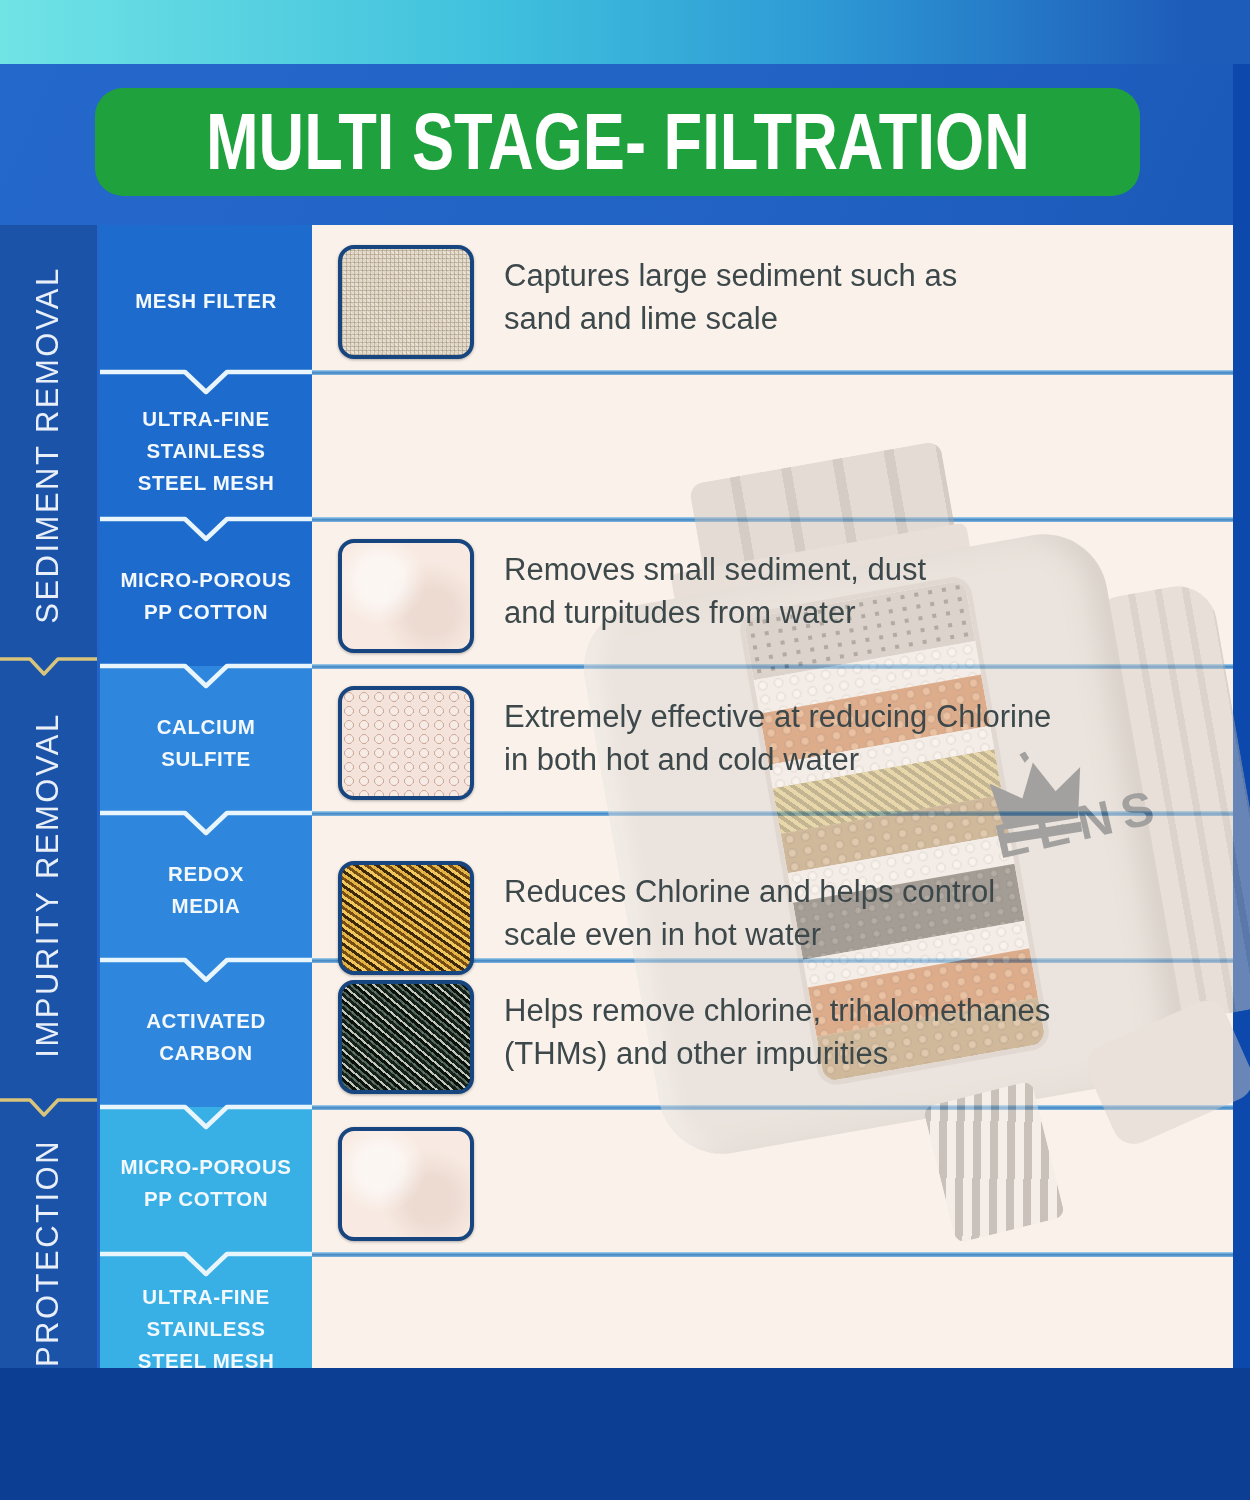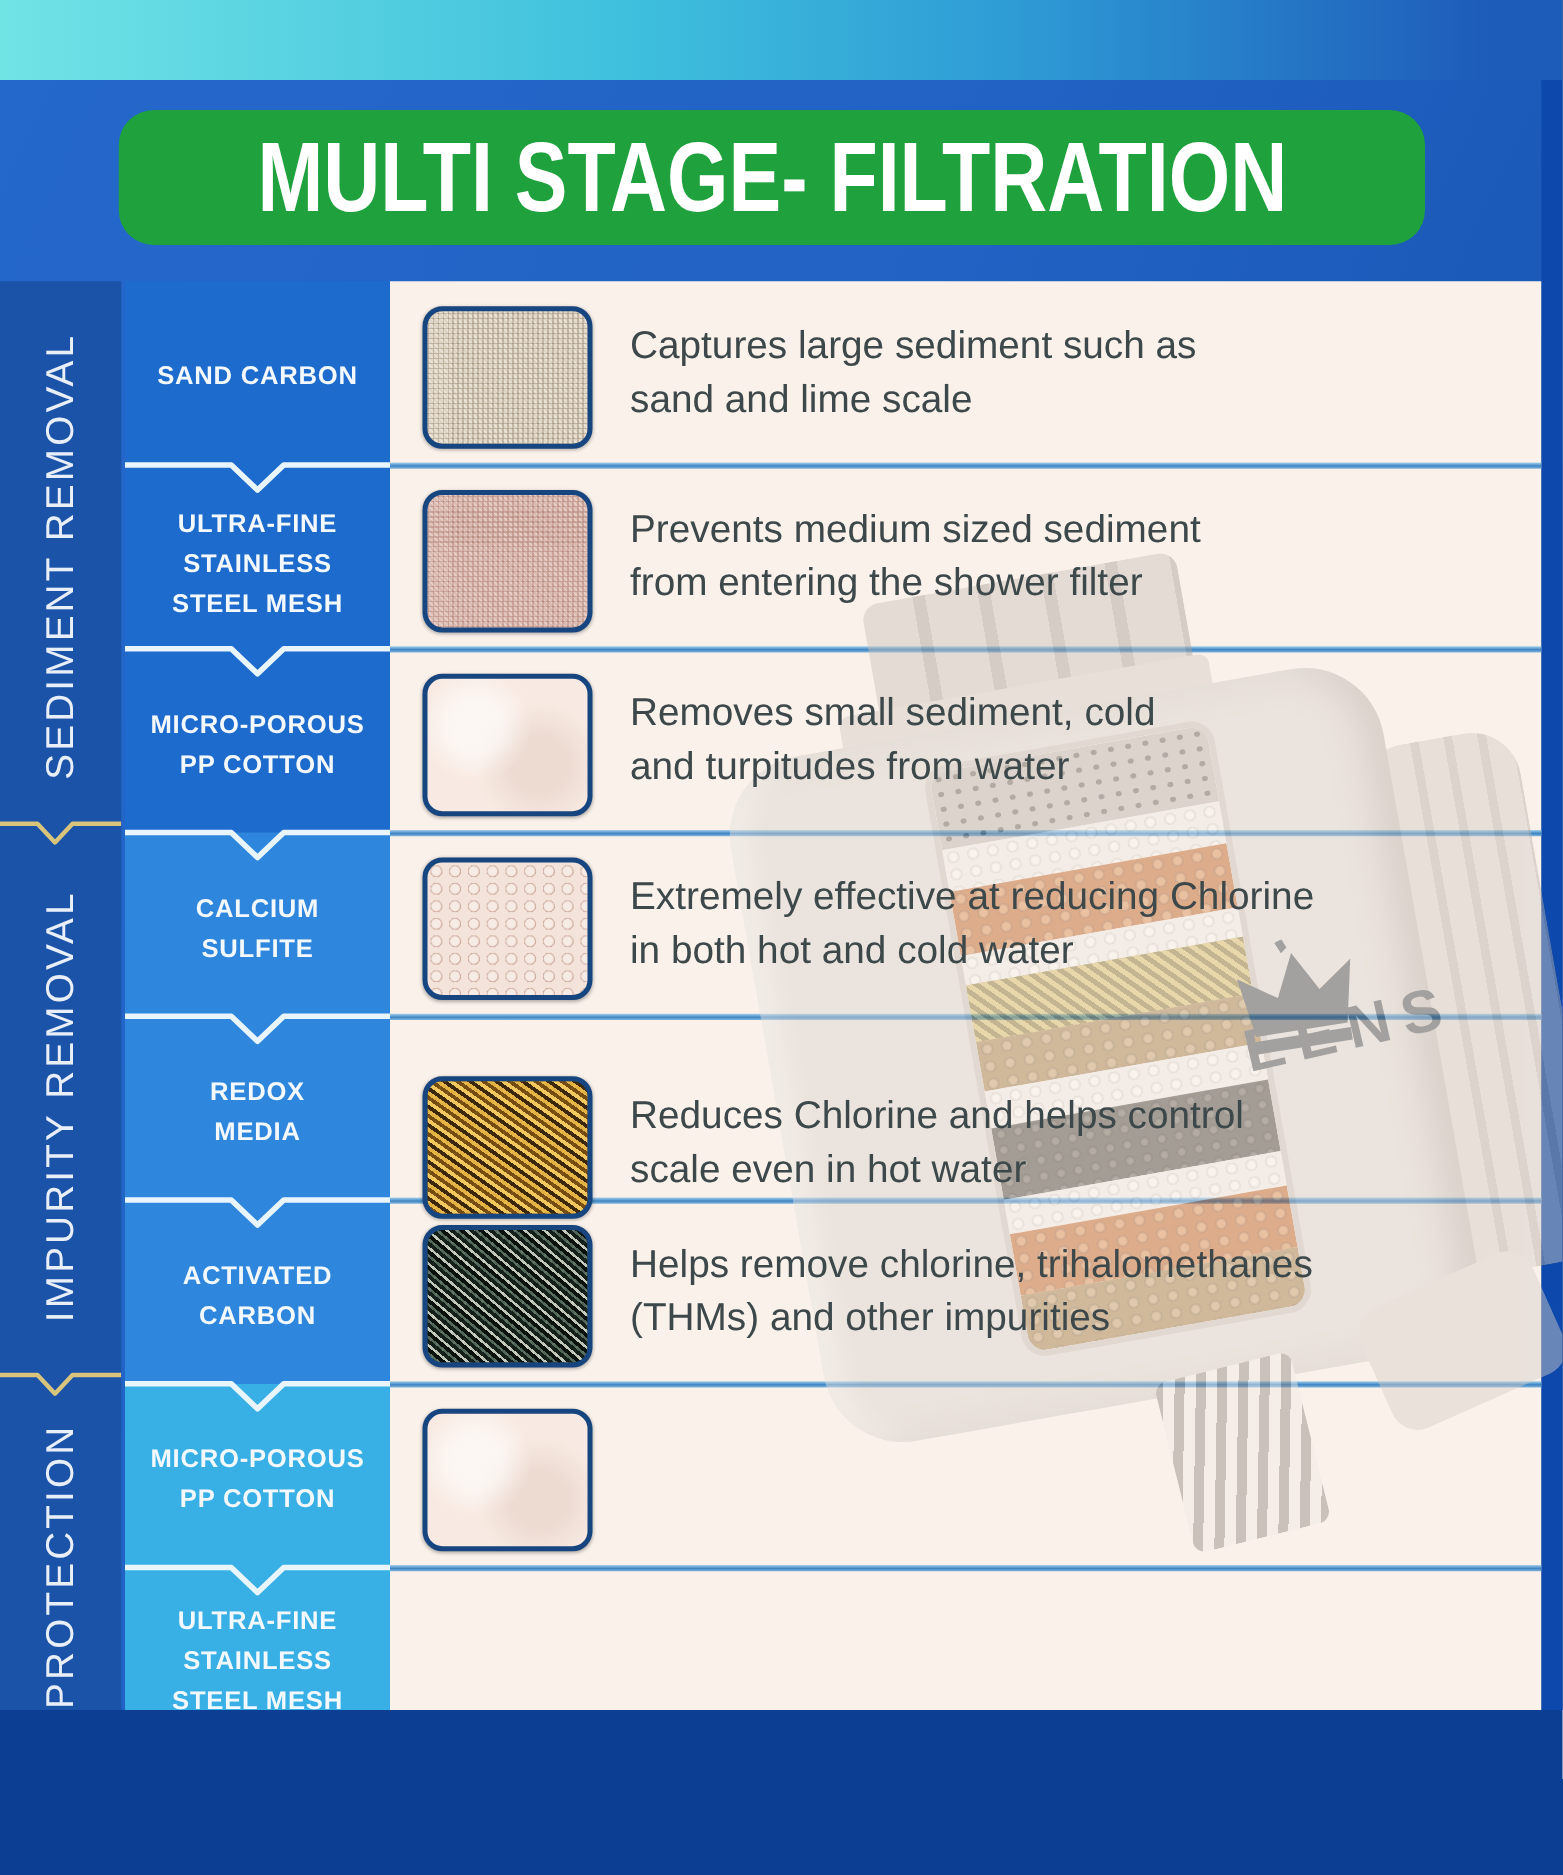--- a/index.html
+++ b/index.html
@@ -170,21 +170,21 @@
     <svg class="chev-gold" style="top:871px" viewBox="0 0 97 24">
       <path d="M0 4 H30 L44 19 L58 4 H97" fill="none" stroke="#d9c47c" stroke-width="3.5" stroke-linejoin="round"></path>
     </svg>
   </div>
 
   <div class="stage-col">
     <div class="sec sec1"></div>
     <div class="sec sec2"></div>
     <div class="sec sec3"></div>
 
-    <div class="stage-label" style="top:76px">SAND CARBON</div>
+    <div class="stage-label" style="top:76px">MESH FILTER</div>
     <div class="stage-label" style="top:226px">ULTRA-FINE
 STAINLESS
 STEEL MESH</div>
     <div class="stage-label" style="top:371px">MICRO-POROUS
 PP COTTON</div>
     <div class="stage-label" style="top:665px">REDOX
 MEDIA</div>
     <div class="stage-label" style="top:518px">CALCIUM
 SULFITE</div>
     <div class="stage-label" style="top:812px">ACTIVATED
@@ -217,28 +217,23 @@
         <path d="M0 5 H85 L106 25 L127 5 H212" fill="none" stroke="#e9f5fc" stroke-width="4.5" stroke-linejoin="round"></path>
       </svg>
   </div>
 
   <div class="rows">
     <div class="row" style="top:0">
       <div class="swatch tex-fine-mesh"></div>
       <div class="desc">Captures large sediment such as
 sand and lime scale</div>
     </div>
-    <div class="row" style="top:147px">
-      <div class="swatch tex-stainless-mesh"></div>
-      <div class="desc">Prevents medium sized sediment
-from entering the shower filter</div>
-    </div>
     <div class="row" style="top:294px">
       <div class="swatch tex-pp-cotton"></div>
-      <div class="desc">Removes small sediment, cold
+      <div class="desc">Removes small sediment, dust
 and turpitudes from water</div>
     </div>
     <div class="row" style="top:441px">
       <div class="swatch tex-sulfite"></div>
       <div class="desc">Extremely effective at reducing Chlorine
 in both hot and cold water</div>
     </div>
     <div class="row" style="top:616px">
       <div class="swatch tex-redox"></div>
       <div class="desc">Reduces Chlorine and helps control

